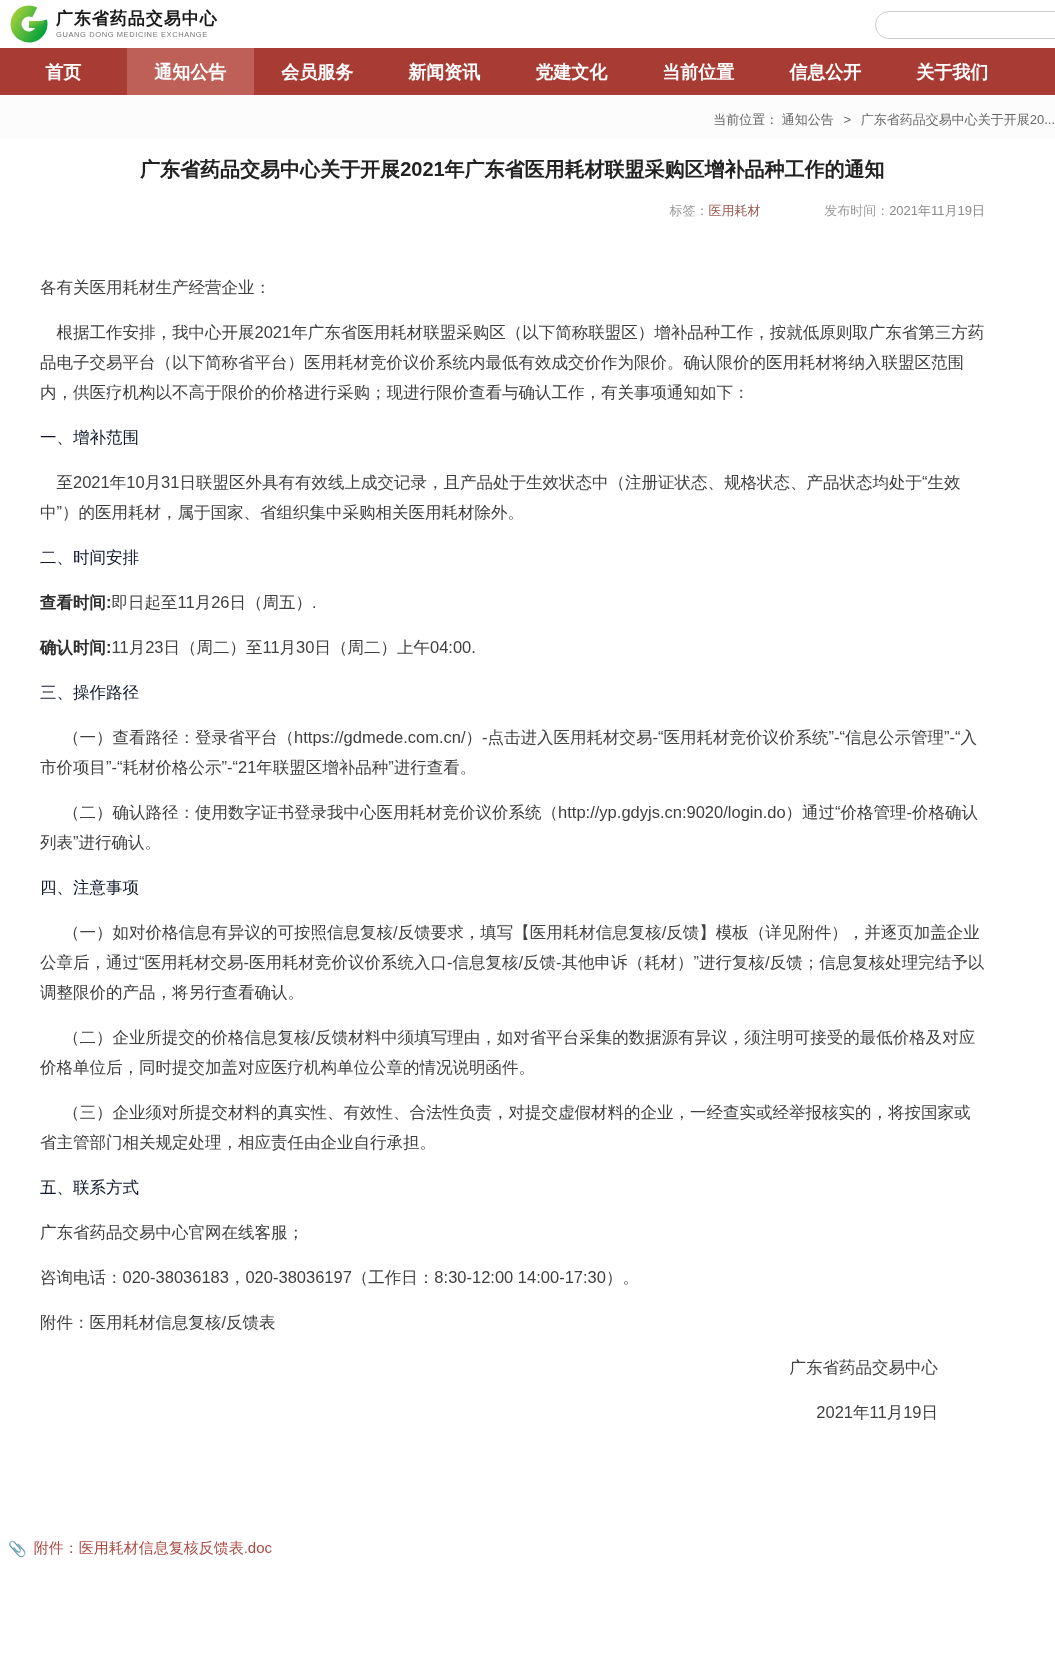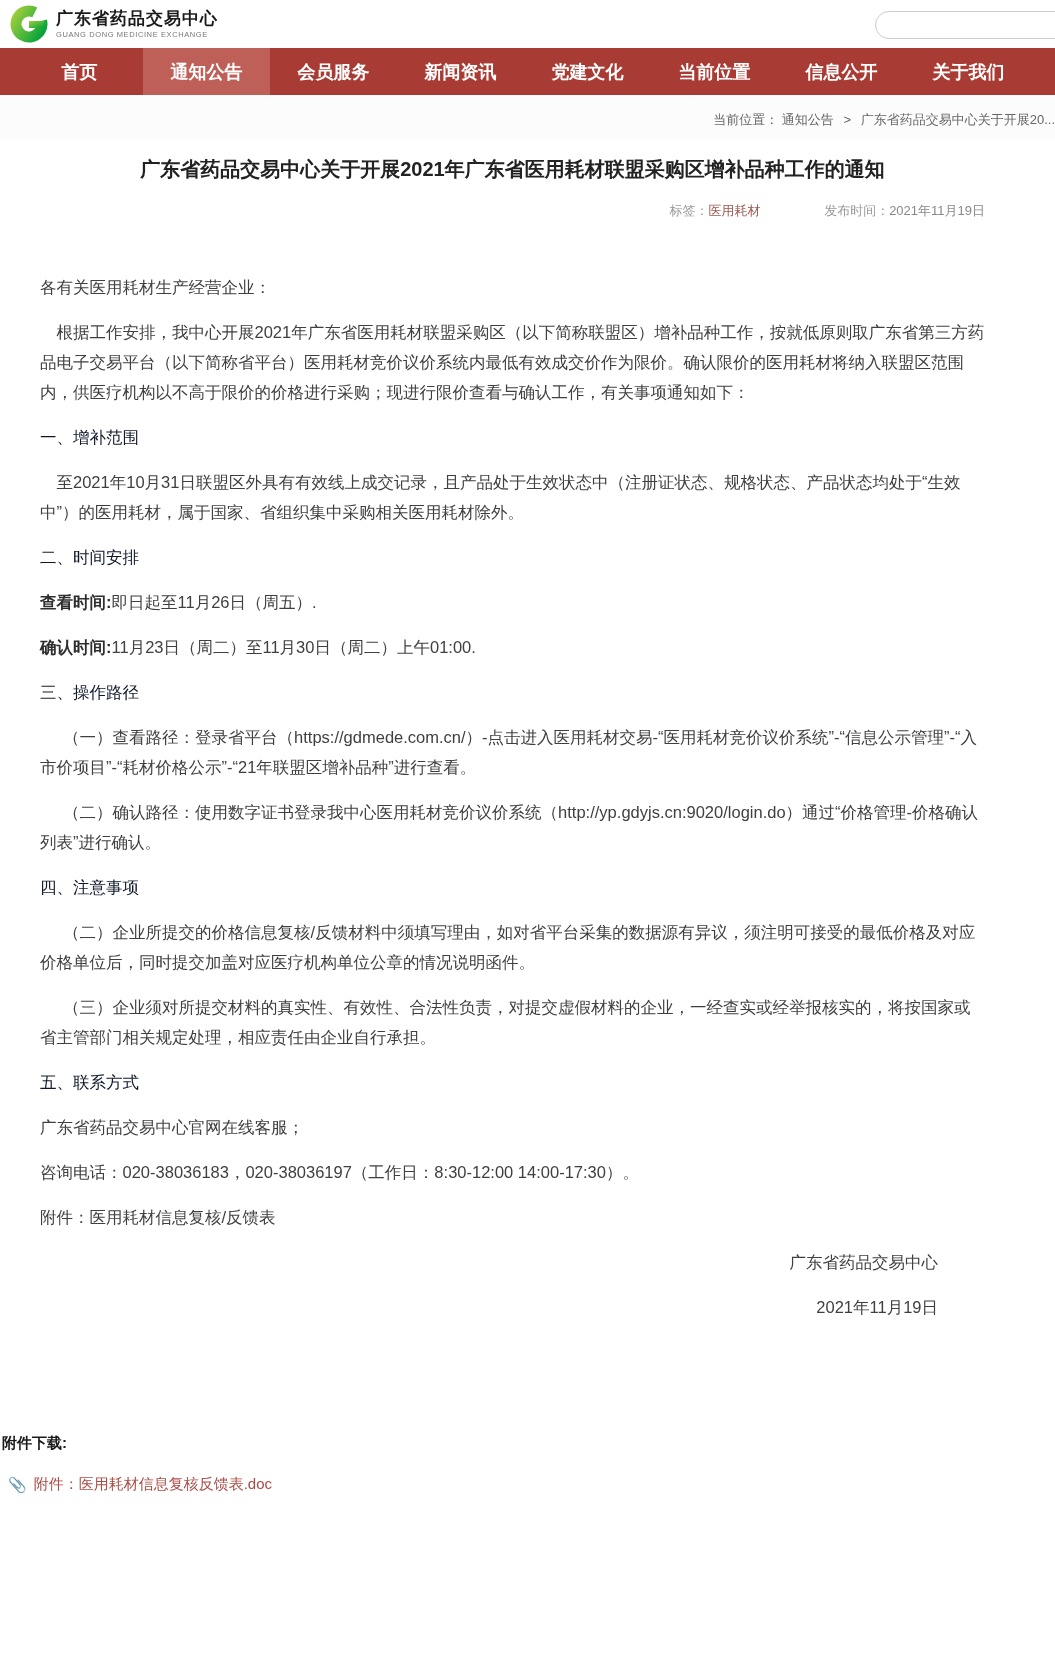--- a/index.html
+++ b/index.html
@@ -19,21 +19,21 @@
   .logo-mark { width: 38px; height: 38px; flex: 0 0 auto; }
   .site-name { font-size: 17px; font-weight: bold; color: #1a1a1a; line-height: 1.15; letter-spacing: 1px; }
   .site-name-en { font-size: 7.5px; color: #777; letter-spacing: 0.6px; margin-top: 2px; }
   .search-box {
     position: absolute; right: -60px; top: 11px;
     width: 240px; height: 28px; border: 1px solid #cccccc; border-radius: 15px;
     background: #fff; outline: none; padding: 0 14px; font-size: 13px; color: #333;
   }
 
   
-  .main-nav { background: #a83b34; height: 47px; display: flex; padding-left: 16px; }
+  .main-nav { background: #a83b34; height: 47px; display: flex; padding-left: 0; }
   .nav-item {
     width: 127px; height: 47px; display: flex; align-items: center; justify-content: center;
     color: #ffffff; font-size: 18px; font-weight: bold; text-decoration: none; cursor: pointer;
   }
   .nav-item.active { background: #bf6058; }
 
   
   .breadcrumb-row {
     padding: 16px 0 10px 2px; font-size: 13px; color: #666;
     background: #fdfcfc;
@@ -123,39 +123,39 @@
 
   <div class="article-body">
     <p>各有关医用耗材生产经营企业：</p>
     <p class="p-indent">根据工作安排，我中心开展2021年广东省医用耗材联盟采购区（以下简称联盟区）增补品种工作，按就低原则取广东省第三方药品电子交易平台（以下简称省平台）医用耗材竞价议价系统内最低有效成交价作为限价。确认限价的医用耗材将纳入联盟区范围内，供医疗机构以不高于限价的价格进行采购；现进行限价查看与确认工作，有关事项通知如下：</p>
 
     <p class="sec-heading">一、增补范围</p>
     <p class="p-indent">至2021年10月31日联盟区外具有有效线上成交记录，且产品处于生效状态中（注册证状态、规格状态、产品状态均处于“生效中”）的医用耗材，属于国家、省组织集中采购相关医用耗材除外。</p>
 
     <p class="sec-heading">二、时间安排</p>
     <p class="p-label-line"><b>查看时间:</b><span>即日起至11月26日（周五）.</span></p>
-    <p class="p-label-line"><b>确认时间:</b><span>11月23日（周二）至11月30日（周二）上午01:00.</span></p>
+    <p class="p-label-line"><b>确认时间:</b><span>11月23日（周二）至11月30日（周二）上午04:00.</span></p>
 
     <p class="sec-heading">三、操作路径</p>
     <p class="p-indent-lg">（一）查看路径：登录省平台（https://gdmede.com.cn/）-点击进入医用耗材交易-“医用耗材竞价议价系统”-“信息公示管理”-“入市价项目”-“耗材价格公示”-“21年联盟区增补品种”进行查看。</p>
     <p class="p-indent-lg">（二）确认路径：使用数字证书登录我中心医用耗材竞价议价系统（http://yp.gdyjs.cn:9020/login.do）通过“价格管理-价格确认列表”进行确认。</p>
 
     <p class="sec-heading">四、注意事项</p>
+    <p class="p-indent-lg">（一）如对价格信息有异议的可按照信息复核/反馈要求，填写【医用耗材信息复核/反馈】模板（详见附件），并逐页加盖企业公章后，通过“医用耗材交易-医用耗材竞价议价系统入口-信息复核/反馈-其他申诉（耗材）”进行复核/反馈；信息复核处理完结予以调整限价的产品，将另行查看确认。</p>
     <p class="p-indent-lg">（二）企业所提交的价格信息复核/反馈材料中须填写理由，如对省平台采集的数据源有异议，须注明可接受的最低价格及对应价格单位后，同时提交加盖对应医疗机构单位公章的情况说明函件。</p>
     <p class="p-indent-lg">（三）企业须对所提交材料的真实性、有效性、合法性负责，对提交虚假材料的企业，一经查实或经举报核实的，将按国家或省主管部门相关规定处理，相应责任由企业自行承担。</p>
 
     <p class="sec-heading">五、联系方式</p>
     <p class="p-label-line">广东省药品交易中心官网在线客服；</p>
     <p class="p-label-line">咨询电话：020-38036183，020-38036197（工作日：8:30-12:00 14:00-17:30）。</p>
     <p class="p-label-line">附件：医用耗材信息复核/反馈表</p>
 
     <p class="sign-line">广东省药品交易中心</p>
     <p class="sign-line date">2021年11月19日</p>
   </div>
 </div>
 
 <div class="attach-section">
-  <div class="attach-heading">附件下载:</div>
   <div class="attach-row">
     <span class="clip-icon">📎</span>
     <a class="attach-link">附件：医用耗材信息复核反馈表.doc</a>
   </div>
 </div>
 
 </body></html>

